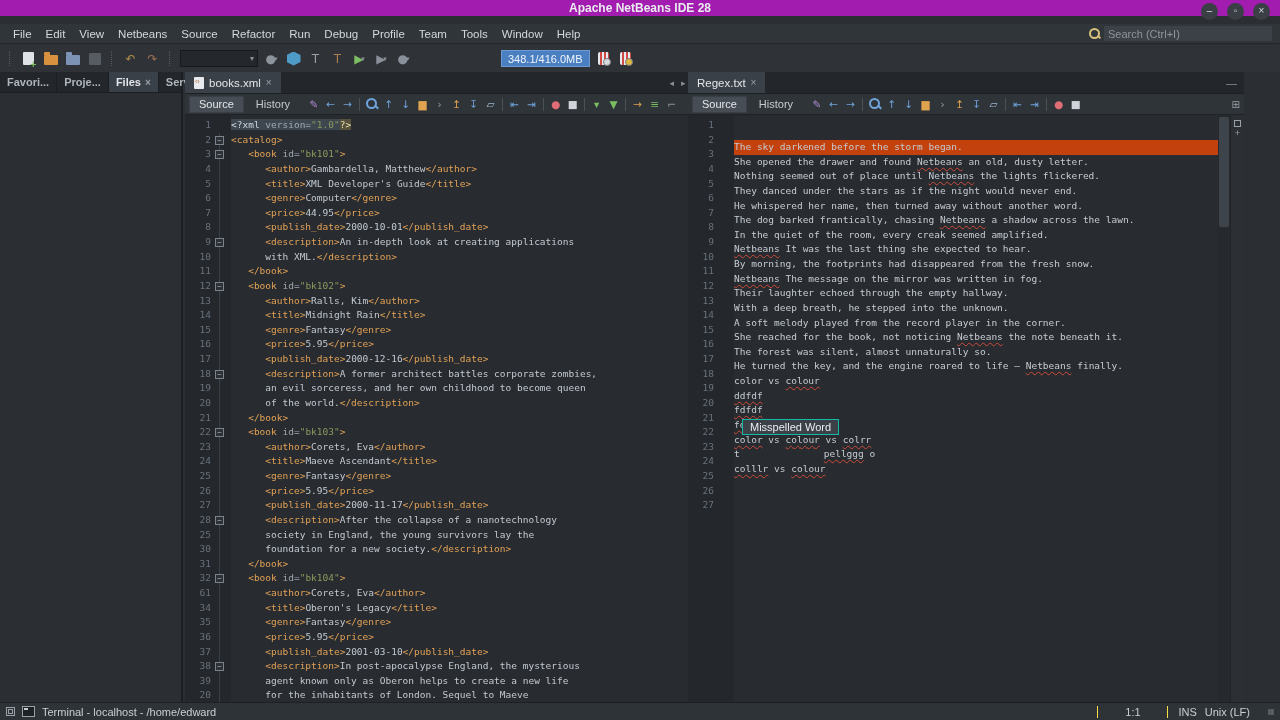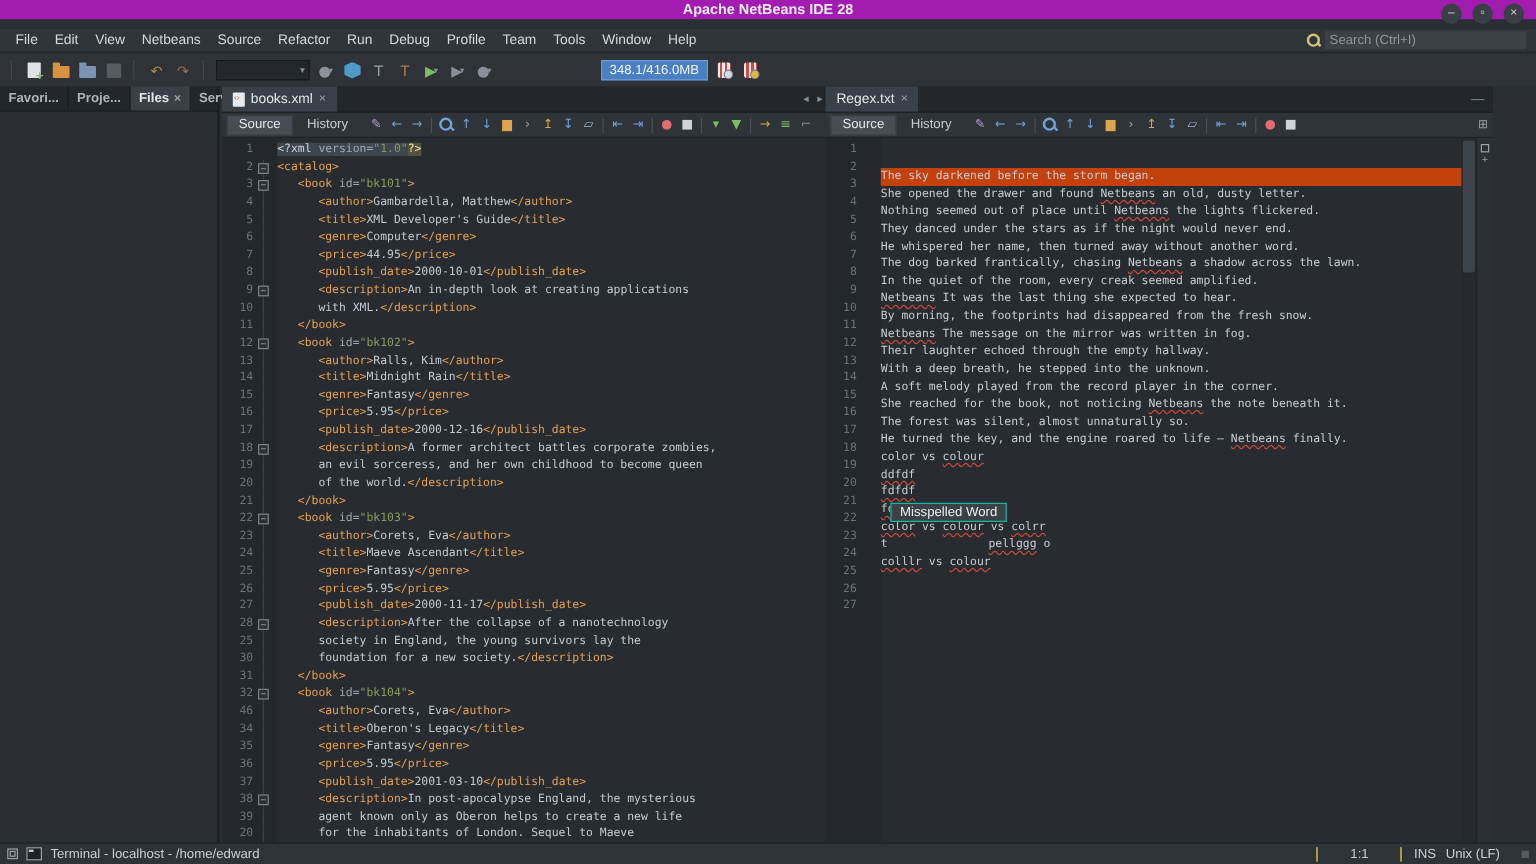--- a/index.html
+++ b/index.html
@@ -422,21 +422,21 @@
           <span class="num">31</span>
           <span class="fold guide"></span>
         </div>
         <div class="ln">
           <span class="num">32</span>
           <span class="fold guide">
             <span class="fbox">−</span>
           </span>
         </div>
         <div class="ln">
-          <span class="num">46</span>
+          <span class="num">61</span>
           <span class="fold guide"></span>
         </div>
         <div class="ln">
           <span class="num">34</span>
           <span class="fold guide"></span>
         </div>
         <div class="ln">
           <span class="num">35</span>
           <span class="fold guide"></span>
         </div>

